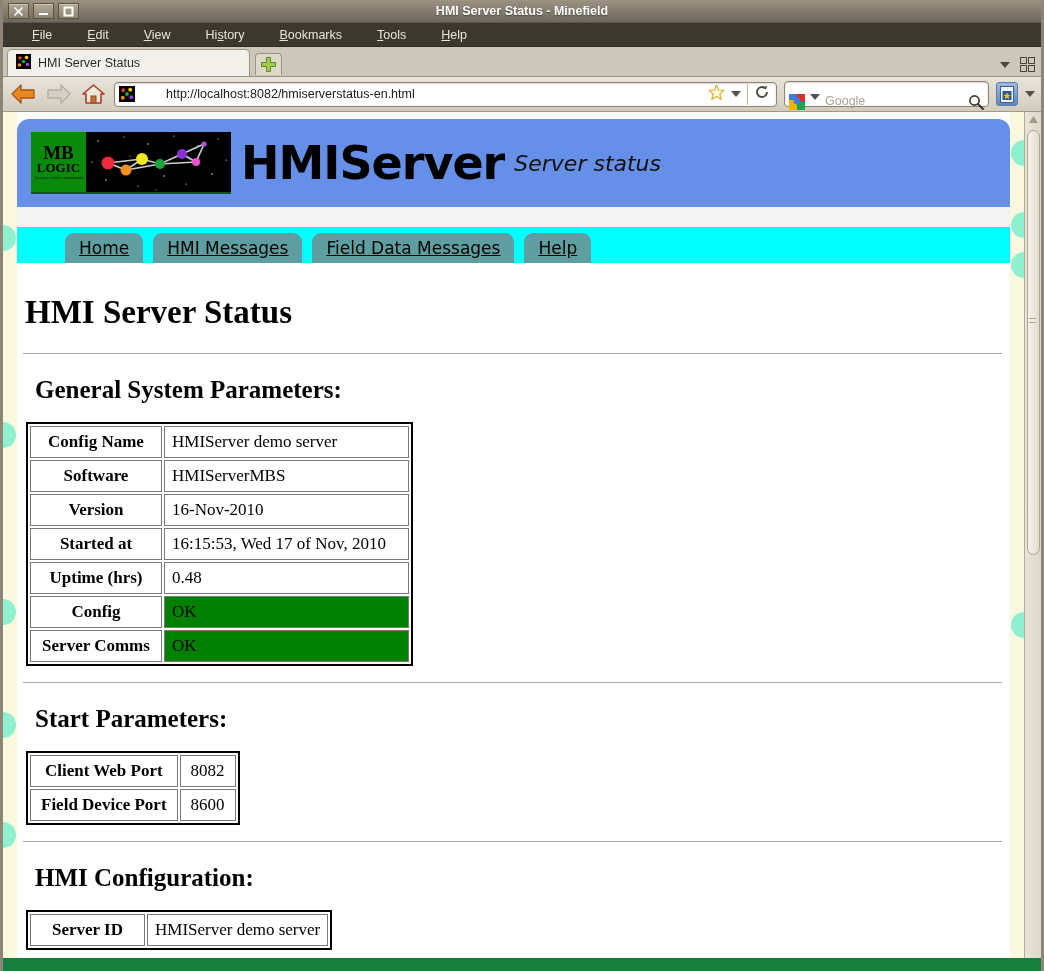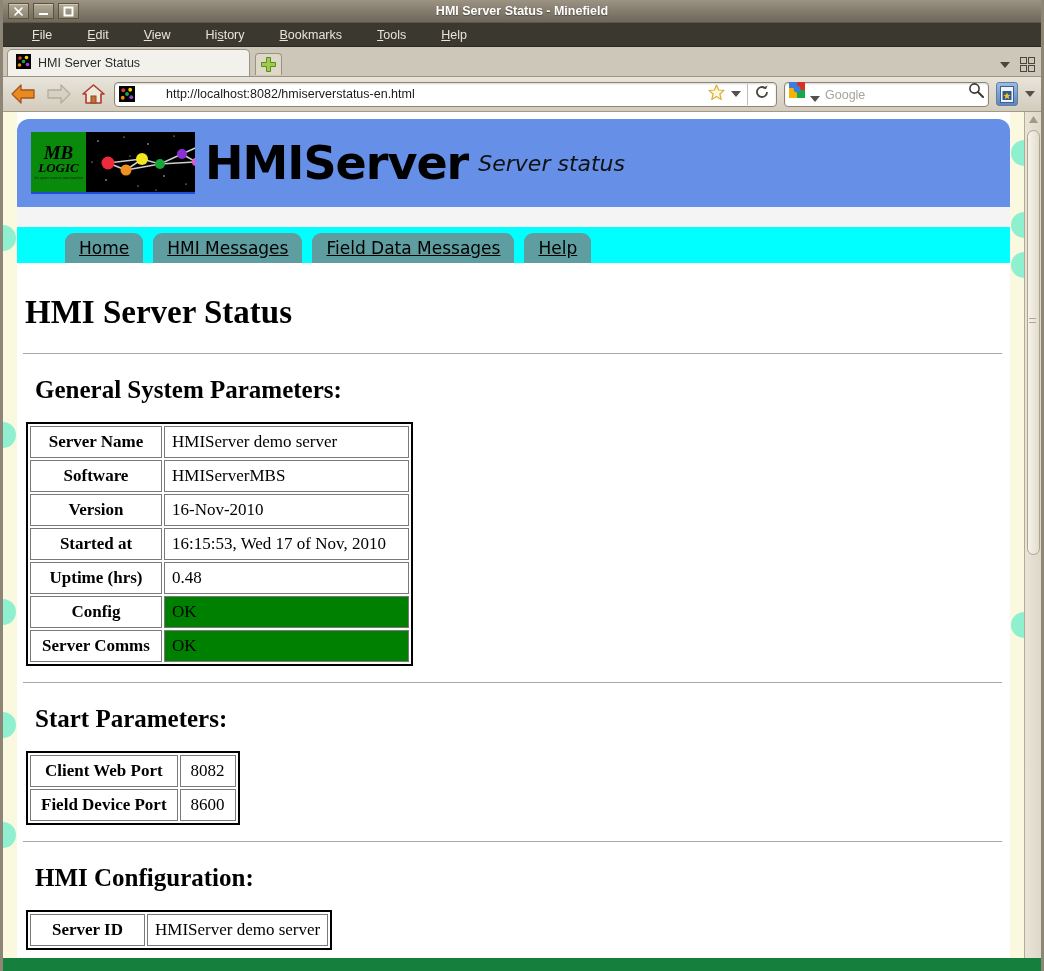--- a/index.html
+++ b/index.html
@@ -74,21 +74,21 @@
   .urlbar{
     flex:1;height:25px;background:#ffffff;border:1px solid #8d8572;
     border-radius:4px;display:flex;align-items:center;gap:6px;padding:0 3px 0 4px;
     box-shadow:inset 0 1px 2px rgba(0,0,0,.17);
   }
   .favicon{width:16px;height:16px;flex:none;}
   .urltext{flex:1;font-size:12.5px;color:#1b1b1b;white-space:nowrap;overflow:hidden;margin-left:25px;}
   .urlsep{width:1px;height:21px;background:#c3bbab;}
   .searchbar{
     width:205px;height:25px;background:#fff;border:1px solid #8d8572;border-radius:4px;
-    display:flex;align-items:flex-end;gap:5px;padding:4px 4px;
+    display:flex;align-items:flex-start;gap:5px;padding:12px 4px;
     box-shadow:inset 0 1px 2px rgba(0,0,0,.17);
   }
   .searchph{flex:1;font-size:12.5px;color:#a9a49a;}
   .bmbtn{
     width:22px;height:24px;border:1px solid #5e7fa8;border-radius:3px;
     background:linear-gradient(to bottom,#9dbbe0,#5d86bd);
     display:flex;align-items:center;justify-content:center;
   }
 
   
@@ -113,21 +113,21 @@
 
   .content{ position:absolute; left:14px; right:14px; top:0; bottom:0; background:#fff;}
 
   
   .banner{
     margin:7px 0 0 0; height:88px; background:#6690e8;
     border-radius:12px 12px 0 0;
     display:flex;align-items:center;padding-left:14px;gap:10px;
   }
   .logo{
-    width:164px;height:62px;display:flex;border-bottom:2px solid #1d4ed8;font-style:italic;
+    width:200px;height:62px;display:flex;border-bottom:2px solid #14532d;
   }
   .logo-mb{
     width:55px;background:#0a8a0a;color:#000;
     font-family:"Liberation Serif", serif;
     display:flex;flex-direction:column;justify-content:center;align-items:center;line-height:.93;
   }
   .logo-mb .l1{font-size:19px;font-weight:bold;letter-spacing:0px;}
   .logo-mb .l2{font-size:13px;font-weight:bold;}
   .logo-mb .l3{font-size:4.5px;color:#1a1a1a;text-align:center;margin-top:2px;}
   .logo-stars{flex:1;background:#000;position:relative;overflow:hidden;}
@@ -418,21 +418,21 @@
         </div>
 
         <div class="body">
           <h1 class="pagetitle">HMI Server Status</h1>
           <hr class="rule">
 
           <h2 class="section">General System Parameters:</h2>
           <table class="param gen">
               <tbody>
                 <tr>
-                  <td class="k">Server Name</td>
+                  <td class="k">Config Name</td>
                   <td class="v">HMIServer demo server</td>
                 </tr>
                 <tr>
                   <td class="k">Software</td>
                   <td class="v">HMIServerMBS</td>
                 </tr>
                 <tr>
                   <td class="k">Version</td>
                   <td class="v">16-Nov-2010</td>
                 </tr>

